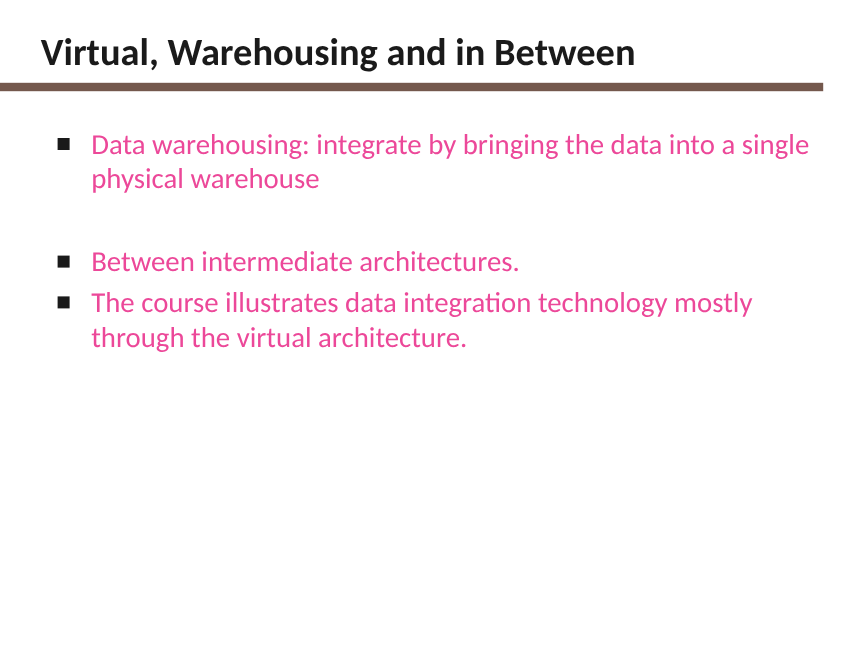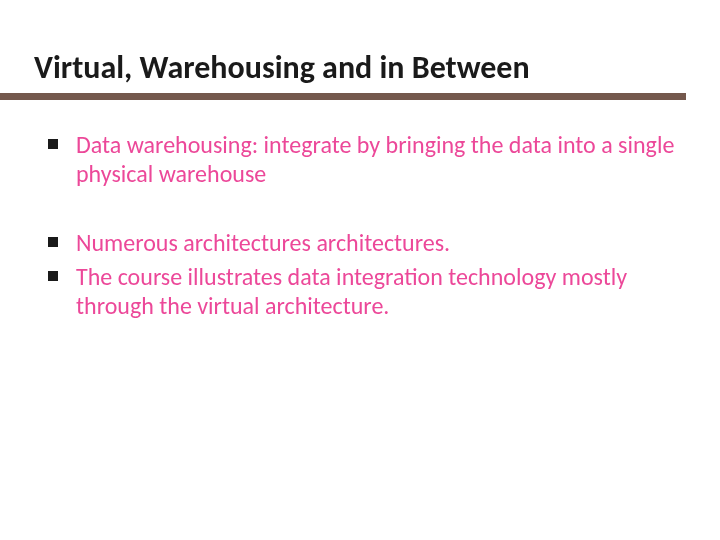--- a/index.html
+++ b/index.html
@@ -11,21 +11,20 @@
     overflow: hidden;
     position: relative;
   }
   .slide {
     width: 100%;
     height: 100%;
     padding: 26px 34px 30px 34px;
   }
   .title-wrap {
     margin-bottom: 30px;
-    margin-top: 24px;
   }
   .title {
     font-family: "Gill Sans MT", "Gill Sans", "Trebuchet MS", Calibri, sans-serif;
     font-size: 32px;
     font-weight: 700;
     color: #1a1a1a;
     letter-spacing: 0px;
     line-height: 1.15;
     padding-bottom: 4px;
   }
@@ -72,17 +71,17 @@
 <div class="slide">
   <div class="title-wrap">
     <div class="title">Virtual, Warehousing and in Between</div>
     <div class="title-underline"></div>
   </div>
   <div class="content">
     <ul class="bullets">
       <li>Data warehousing: integrate by bringing the data into a single physical warehouse</li>
     </ul>
     <ul class="bullets">
-      <li>Numerous architectures architectures.</li>
+      <li>Between intermediate architectures.</li>
       <li>The course illustrates data integration technology mostly through the virtual architecture.</li>
     </ul>
   </div>
 </div>
 
 </body></html>

